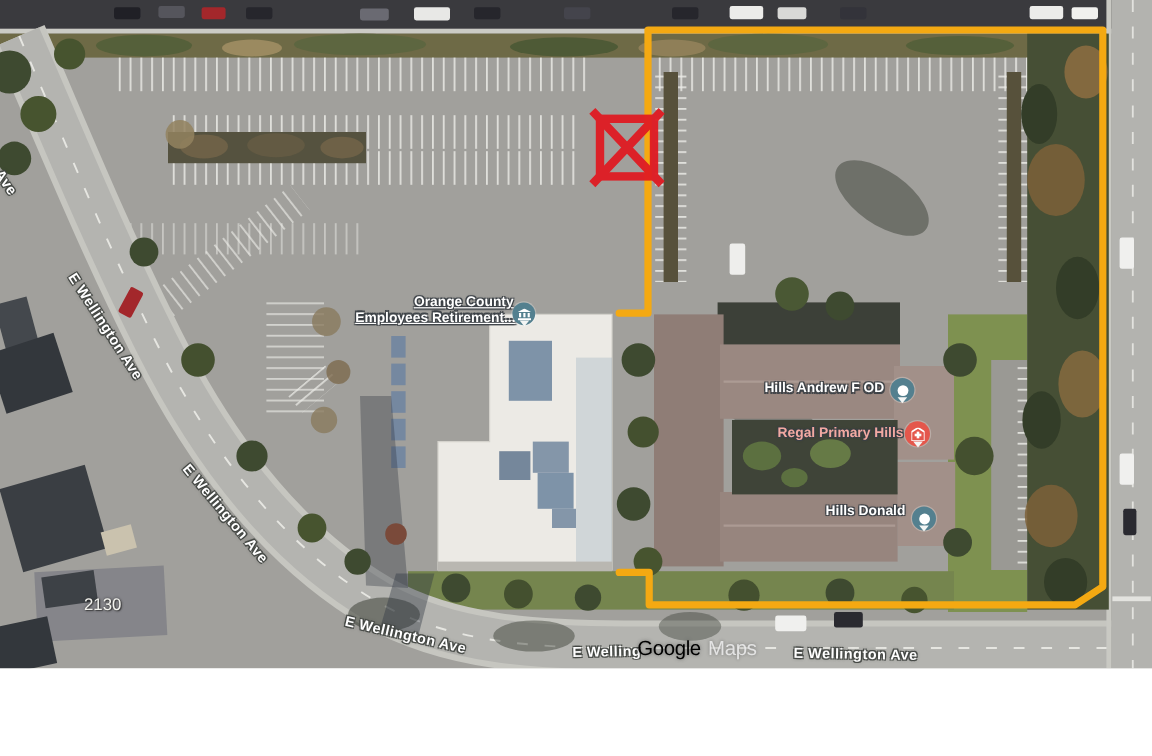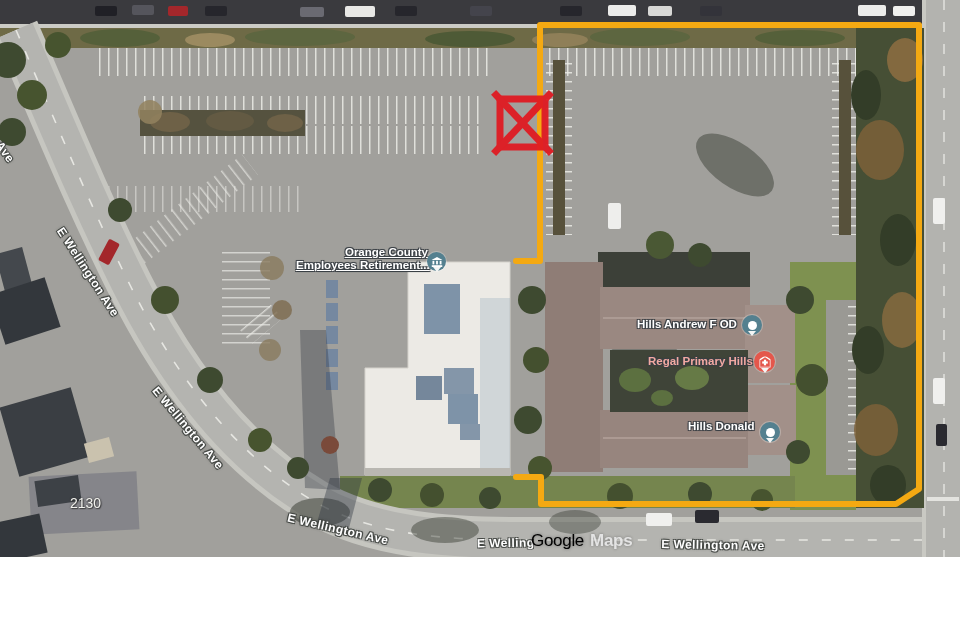--- a/index.html
+++ b/index.html
@@ -44,21 +44,21 @@
   #ocers-pin{left:427px;top:252px;width:19px;height:19px;}
   #pilon-pin{left:742px;top:315px;width:20px;height:20px;}
   #regal-pin{left:754px;top:351px;width:21px;height:21px;}
   #hills-pin{left:760px;top:422px;width:20px;height:20px;}
   .pin svg{position:absolute;left:50%;top:50%;transform:translate(-50%,-50%);}
 
   
   .watermark{position:absolute;left:531px;top:531px;display:flex;align-items:baseline;gap:6px;
     font-size:17px;letter-spacing:-.3px;}
   .watermark .brand{color:#000000;font-weight:500;text-shadow:0 0 3px rgba(70,70,70,.7);}
-  .watermark .product{color:#e8e8e8;font-weight:700;opacity:.92;text-shadow:0 0 3px rgba(70,70,70,.6);}
+  .watermark .product{color:#e8e8e8;font-weight:400;opacity:.92;text-shadow:0 0 3px rgba(70,70,70,.6);}
 
   
   .legend{position:absolute;left:0;top:557px;width:960px;height:73px;background:#fff;}
 </style>
 </head>
 <body>
 
 <div class="stage">
 
   <div class="map">

